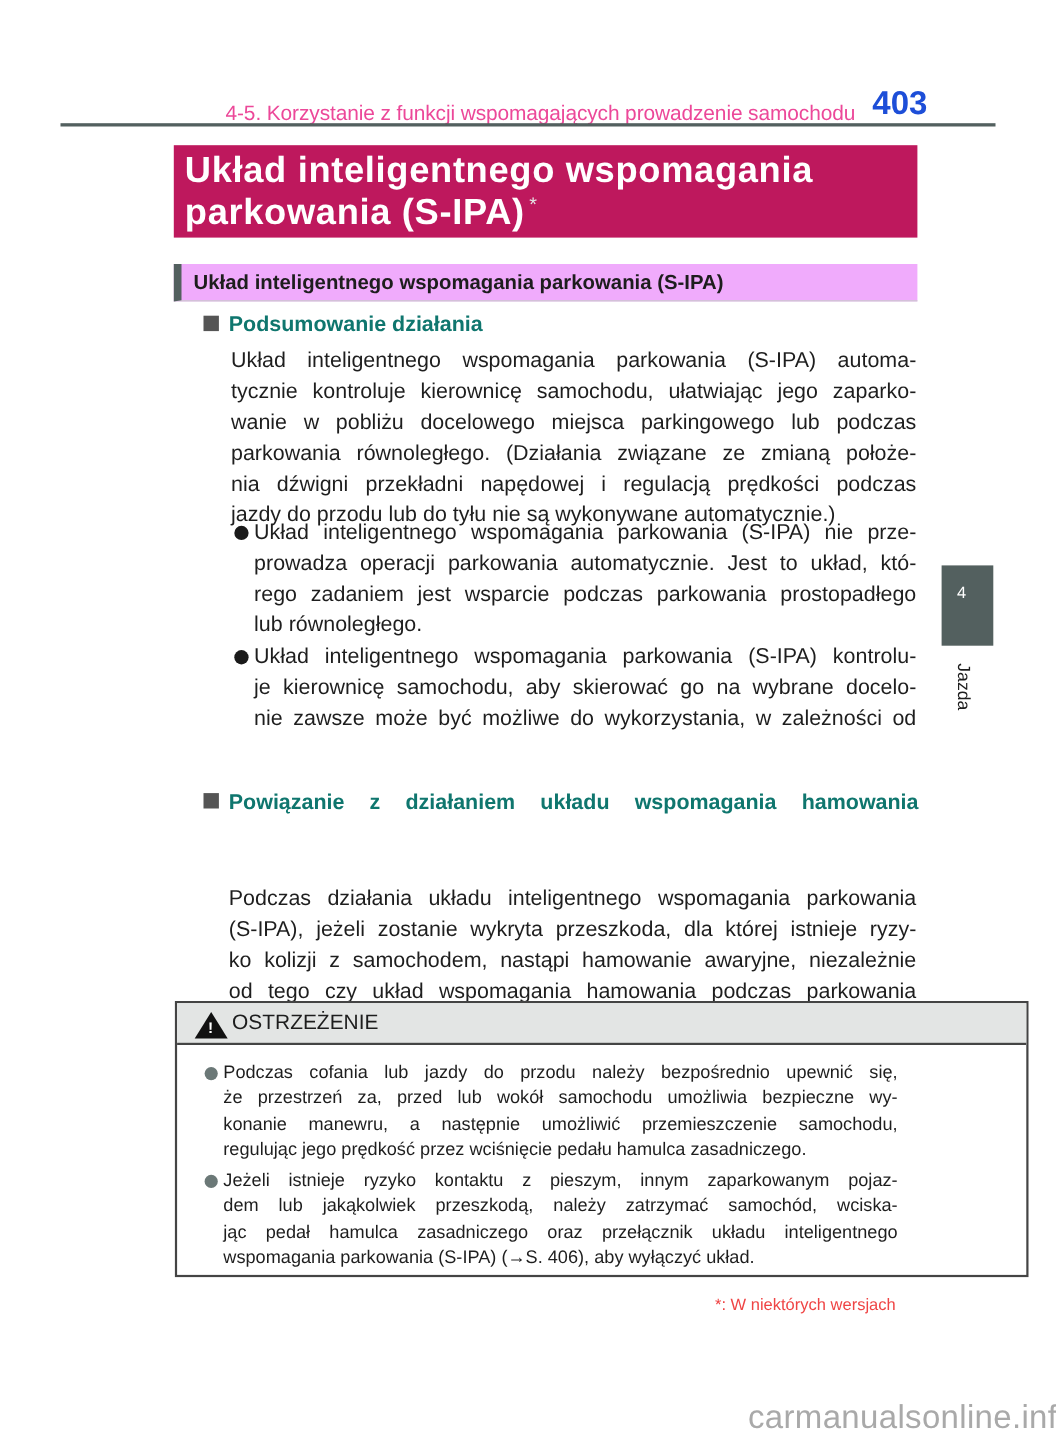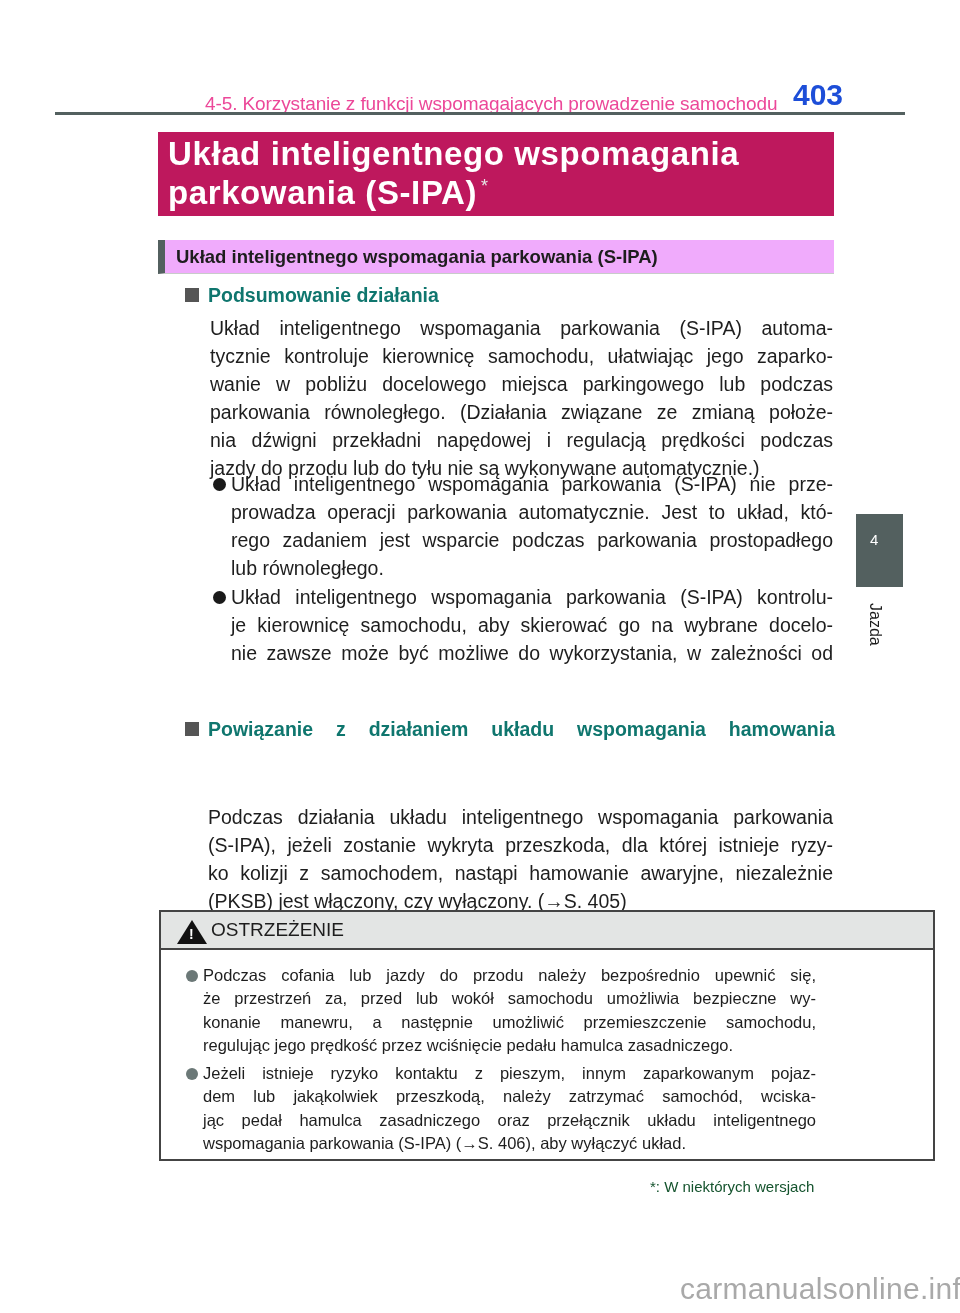--- a/index.html
+++ b/index.html
@@ -32,21 +32,21 @@
   .warn-box { position: absolute; left: 159px; top: 910px; width: 776px; height: 251px; border: 2px solid #444; }
   .warn-head { position: absolute; left: 0; top: 0; width: 100%; height: 38px; background: #e3e5e4; border-bottom: 2px solid #444; }
   .warn-icon { position: absolute; left: 16px; top: 8px; width: 0; height: 0; border-left: 15px solid transparent; border-right: 15px solid transparent; border-bottom: 24px solid #111; }
   .warn-icon::after { content: "!"; position: absolute; left: -3px; top: 6px; color: #fff; font-size: 14px; font-weight: bold; font-family: "Liberation Sans", sans-serif; }
   .warn-title { position: absolute; left: 50px; top: 7px; font-size: 19px; color: #1d1d1d; }
   .wb { position: absolute; left: 25px; width: 640px; }
   .wb .dot { position: absolute; left: 0; top: 6px; width: 12px; height: 12px; border-radius: 50%; background: #6b7877; }
   .wb .para { position: relative; left: 17px; width: 613px; font-size: 16.5px; line-height: 23.3px; }
   .wb .para .ln { height: 23.3px; }
 
-  .footnote { position: absolute; left: 650px; top: 1178px; font-size: 15px; color: #14532d; }
+  .footnote { position: absolute; left: 650px; top: 1178px; font-size: 15px; color: #ef4444; }
   .footnote .star { font-size: 15px; }
 
   .side-tab { position: absolute; left: 856px; top: 514px; width: 47px; height: 73px; background: #53605f; }
   .side-tab span { position: absolute; left: 14px; top: 17px; color: #fff; font-size: 15px; }
   .side-label { position: absolute; left: 866px; top: 603px; font-size: 16px; color: #1d1d1d; transform: rotate(90deg); transform-origin: left top; left: 884px; white-space: nowrap; }
 
   .watermark { position: absolute; left: 680px; top: 1272px; font-size: 30px; color: #a9a9a9; letter-spacing: 0.3px; }
 </style>
 </head>
 <body>
@@ -95,20 +95,21 @@
   </div>
 </div>
 
 <div class="h2" style="top:718px; width:650px;">
   <div style="display:block; text-align:justify; text-align-last:justify; white-space:nowrap; height:28px;"><span class="sq"></span><span>Powiązanie z działaniem układu wspomagania hamowania</span></div>
 </div>
 <div class="para" style="left:208px; top:774px; width:625px;margin-top:29px;">
   <span class="ln">Podczas działania układu inteligentnego wspomagania parkowania</span>
   <span class="ln">(S-IPA), jeżeli zostanie wykryta przeszkoda, dla której istnieje ryzy-</span>
   <span class="ln">ko kolizji z samochodem, nastąpi hamowanie awaryjne, niezależnie</span>
+  <span class="ln">od tego czy układ wspomagania hamowania podczas parkowania</span>
   <span class="ln last">(PKSB) jest włączony, czy wyłączony. (→S. 405)</span>
 </div>
 
 <div class="warn-box">
   <div class="warn-head">
     <span class="warn-icon"></span>
     <span class="warn-title">OSTRZEŻENIE</span>
   </div>
   <div class="wb" style="top:52px;">
     <span class="dot"></span>

